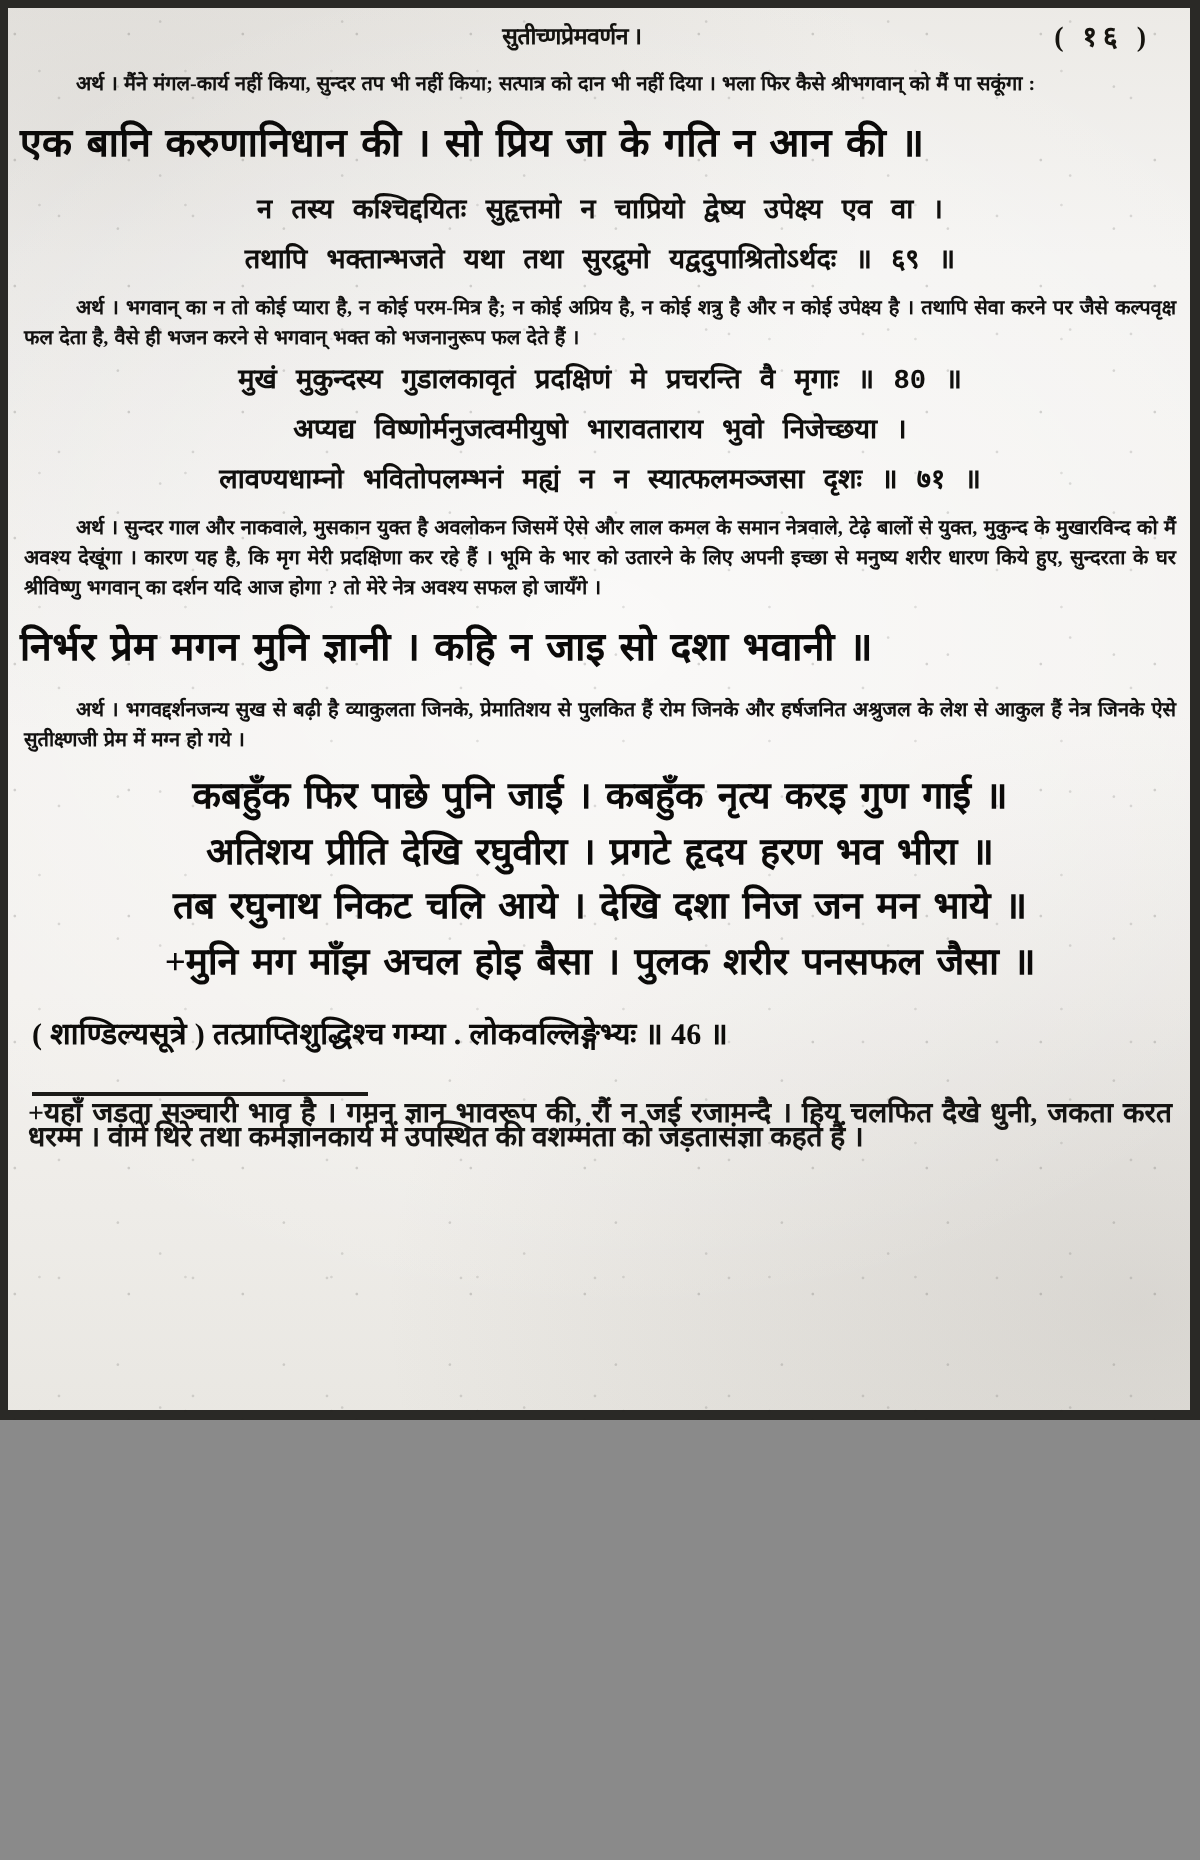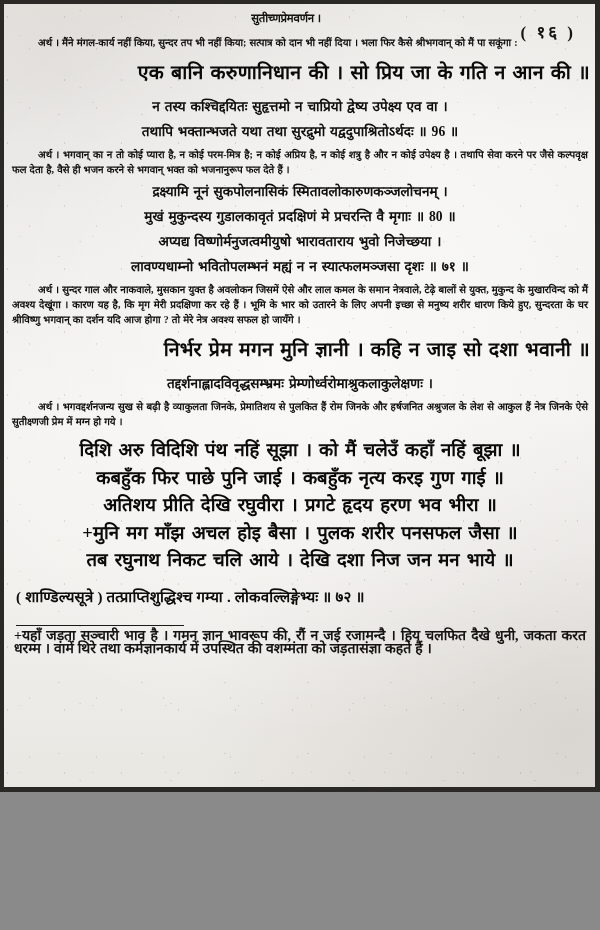--- a/index.html
+++ b/index.html
@@ -8,21 +8,21 @@
     padding: 0;
     background: #8a8a8a;
   }
   body {
     font-family: "Liberation Serif", "DejaVu Serif", serif;
   }
 
   .page {
     position: relative;
     width: 600px;
-    height: 792px;
+    height: 710px;
     margin: 0 auto;
     background: #f2f1ef;
     overflow: hidden;
     
     background-image:
       radial-gradient(ellipse 120% 80% at 50% 45%, rgba(255,255,255,0.55) 0%, rgba(255,255,255,0) 60%),
       radial-gradient(ellipse 90% 60% at 10% 10%, rgba(160,155,148,0.18) 0%, rgba(160,155,148,0) 70%),
       radial-gradient(ellipse 90% 60% at 95% 92%, rgba(150,145,138,0.22) 0%, rgba(150,145,138,0) 70%),
       linear-gradient(180deg, #eceae6 0%, #f4f3f1 18%, #f3f1ee 70%, #e9e7e2 100%);
   }
@@ -57,22 +57,22 @@
     text-align: center;
     font-size: 11.5px;
     font-weight: bold;
     letter-spacing: -0.2px;
     color: #14130f;
     transform: translateX(-14px);
   }
   .runhead-folio {
     position: absolute;
     right: 14px;
-    top: 12px;
-    font-size: 17px;
+    top: 0px;
+    font-size: 14px;
     font-weight: bold;
     color: #16140f;
     letter-spacing: 3px;
   }
 
   
   .prose {
     font-size: 10px;
     line-height: 15px;
     color: #121110;
@@ -84,37 +84,38 @@
     -webkit-font-smoothing: none;
   }
   .prose .indent { display: inline-block; width: 26px; }
 
   
   .bigverse {
     font-size: 19.5px;
     line-height: 28px;
     font-weight: bold;
     color: #0b0a09;
-    text-align: right;
+    text-align: left;
     letter-spacing: 0.2px;
     word-spacing: 2px;
     margin: 9px 0 9px 0;
     white-space: nowrap;
   }
 
   
   .shloka {
     font-size: 13.6px;
     line-height: 21px;
     font-weight: bold;
     color: #100f0d;
     text-align: center;
     word-spacing: 1.5px;
     margin: 4px 0 4px 0;
     white-space: nowrap;
+    font-family: Liberation Mono, monospace;
   }
   .shloka.tight { margin: 2px 0; }
 
   
   .chaupai-block { margin: 8px 0 4px 0; }
   .chaupai {
     font-size: 18.5px;
     line-height: 27.5px;
     font-weight: bold;
     color: #0b0a09;
@@ -186,48 +187,45 @@
         <span>१६</span>
         <span>)</span>
       </div>
     </div>
 
     <p class="prose"><span class="indent"></span><span>अर्थ । मैंने मंगल-कार्य नहीं किया, सुन्दर तप भी नहीं किया; सत्पात्र को दान भी नहीं दिया । भला फिर कैसे श्रीभगवान् को मैं पा सकूंगा :</span></p>
 
     <div class="bigverse">एक बानि करुणानिधान की । सो प्रिय जा के गति न आन की ॥</div>
 
     <div class="shloka">न तस्य कश्चिद्दयितः सुहृत्तमो न चाप्रियो द्वेष्य उपेक्ष्य एव वा ।</div>
-    <div class="shloka tight">तथापि भक्तान्भजते यथा तथा सुरद्रुमो यद्वदुपाश्रितोऽर्थदः ॥ 96 ॥</div>
+    <div class="shloka tight">तथापि भक्तान्भजते यथा तथा सुरद्रुमो यद्वदुपाश्रितोऽर्थदः ॥ ६९ ॥</div>
 
     <p class="prose"><span class="indent"></span><span>अर्थ । भगवान् का न तो कोई प्यारा है, न कोई परम-मित्र है; न कोई अप्रिय है, न कोई शत्रु है और न कोई उपेक्ष्य है । तथापि सेवा करने पर जैसे कल्पवृक्ष फल देता है, वैसे ही भजन करने से भगवान् भक्त को भजनानुरूप फल देते हैं ।</span></p>
 
 
-    <div class="shloka">द्रक्ष्यामि नूनं सुकपोलनासिकं स्मितावलोकारुणकञ्जलोचनम् ।</div>
     <div class="shloka tight">मुखं मुकुन्दस्य गुडालकावृतं प्रदक्षिणं मे प्रचरन्ति वै मृगाः ॥ 80 ॥</div>
 
     <div class="shloka">अप्यद्य विष्णोर्मनुजत्वमीयुषो भारावताराय भुवो निजेच्छया ।</div>
     <div class="shloka tight">लावण्यधाम्नो भवितोपलम्भनं मह्यं न न स्यात्फलमञ्जसा दृशः ॥ ७१ ॥</div>
 
     <p class="prose"><span class="indent"></span><span>अर्थ । सुन्दर गाल और नाकवाले, मुसकान युक्त है अवलोकन जिसमें ऐसे और लाल कमल के समान नेत्रवाले, टेढ़े बालों से युक्त, मुकुन्द के मुखारविन्द को मैं अवश्य देखूंगा । कारण यह है, कि मृग मेरी प्रदक्षिणा कर रहे हैं । भूमि के भार को उतारने के लिए अपनी इच्छा से मनुष्य शरीर धारण किये हुए, सुन्दरता के घर श्रीविष्णु भगवान् का दर्शन यदि आज होगा ? तो मेरे नेत्र अवश्य सफल हो जायँगे ।</span></p>
 
     <div class="bigverse">निर्भर प्रेम मगन मुनि ज्ञानी । कहि न जाइ सो दशा भवानी ॥</div>
 
-    <div class="shloka">तद्दर्शनाह्लादविवृद्धसम्भ्रमः प्रेम्णोर्ध्वरोमाश्रुकलाकुलेक्षणः ।</div>
 
     <p class="prose"><span class="indent"></span><span>अर्थ । भगवद्दर्शनजन्य सुख से बढ़ी है व्याकुलता जिनके, प्रेमातिशय से पुलकित हैं रोम जिनके और हर्षजनित अश्रुजल के लेश से आकुल हैं नेत्र जिनके ऐसे सुतीक्ष्णजी प्रेम में मग्न हो गये ।</span></p>
 
     <div class="chaupai-block">
-      <div class="chaupai">दिशि अरु विदिशि पंथ नहिं सूझा । को मैं चलेउँ कहाँ नहिं बूझा ॥</div>
       <div class="chaupai">कबहुँक फिर पाछे पुनि जाई । कबहुँक नृत्य करइ गुण गाई ॥</div>
       <div class="chaupai">अतिशय प्रीति देखि रघुवीरा । प्रगटे हृदय हरण भव भीरा ॥</div>
+      <div class="chaupai">तब रघुनाथ निकट चलि आये । देखि दशा निज जन मन भाये ॥</div>
       <div class="chaupai">+मुनि मग माँझ अचल होइ बैसा । पुलक शरीर पनसफल जैसा ॥</div>
-      <div class="chaupai">तब रघुनाथ निकट चलि आये । देखि दशा निज जन मन भाये ॥</div>
     </div>
 
-    <div class="sutra-line">( शाण्डिल्यसूत्रे ) तत्प्राप्तिशुद्धिश्च गम्या . लोकवल्लिङ्गेभ्यः ॥ ७२ ॥</div>
+    <div class="sutra-line">( शाण्डिल्यसूत्रे ) तत्प्राप्तिशुद्धिश्च गम्या . लोकवल्लिङ्गेभ्यः ॥ 46 ॥</div>
 
     <div class="footrule"></div>
     <p class="footnote">+यहाँ जड़ता सञ्चारी भाव है । गमन ज्ञान भावरूप की, रौं न जई रजामन्दै । हिय चलफित दैखे धुनी, जकता करत धरम्म । वामें थिरे तथा कर्मज्ञानकार्य में उपस्थित की वशम्मंता को जड़तासंज्ञा कहते हैं ।</p>
 
   </div>
 
   <div class="speckle"></div>
 </div>
 
 </body></html>

